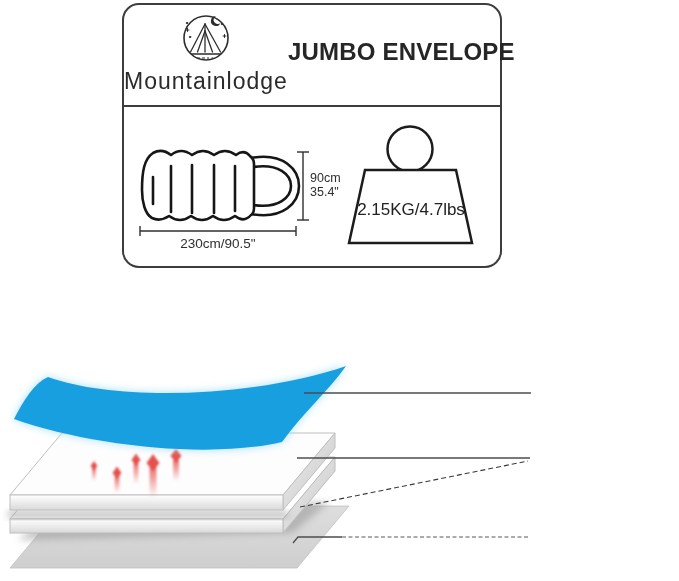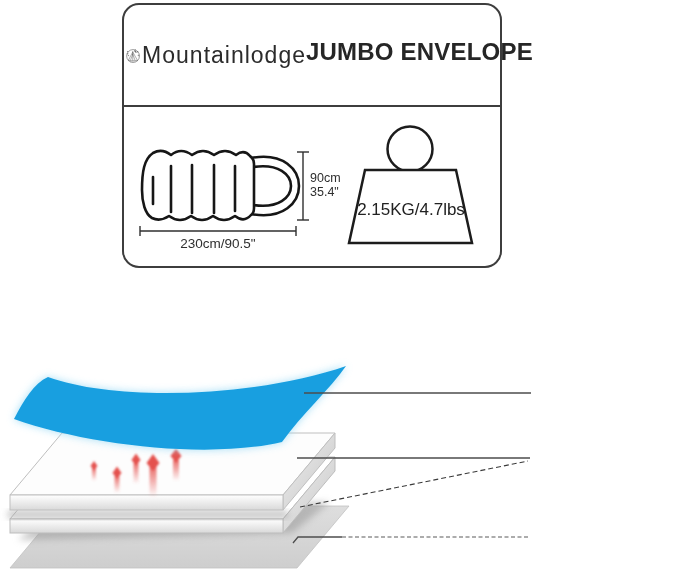--- a/index.html
+++ b/index.html
@@ -3,21 +3,21 @@
 <meta charset="utf-8">
 <style>
   html,body{margin:0;padding:0;background:#fff;}
   .stage{position:relative;width:679px;height:581px;background:#fff;overflow:hidden;
          font-family:"Liberation Sans",sans-serif;color:#2b2b2b;}
 
   
   .card{position:absolute;left:122px;top:3px;width:380px;height:265px;
         border:2px solid #3d3d3d;border-radius:17px;box-sizing:border-box;background:#fff;}
   .card-header{height:100px;border-bottom:2px solid #3d3d3d;display:flex;align-items:stretch;}
-  .logo-block{width:182px;display:flex;flex-direction:row;align-items:center;padding-top:2px;box-sizing:border-box;text-align:right;}
+  .logo-block{width:182px;display:flex;flex-direction:column;align-items:center;padding-top:2px;box-sizing:border-box;text-align:right;}
   .brand-name{font-size:23px;letter-spacing:1px;color:#2b2b2b;margin-top:-1px;white-space:nowrap;}
   .title-block{flex:1;display:flex;flex-direction:column;justify-content:center;align-items:center;
                padding-right:6px;margin-top:-6px;}
   .title-line{font-size:24px;font-weight:bold;color:#262626;line-height:1.12;letter-spacing:.2px;white-space:nowrap;}
   .card-body{position:relative;height:161px;}
   .card-body svg{position:absolute;left:0;top:0;}
 
   
   .layers-section{position:absolute;left:0;top:330px;width:679px;height:251px;}
   .layers-section svg{position:absolute;left:0;top:0;}

